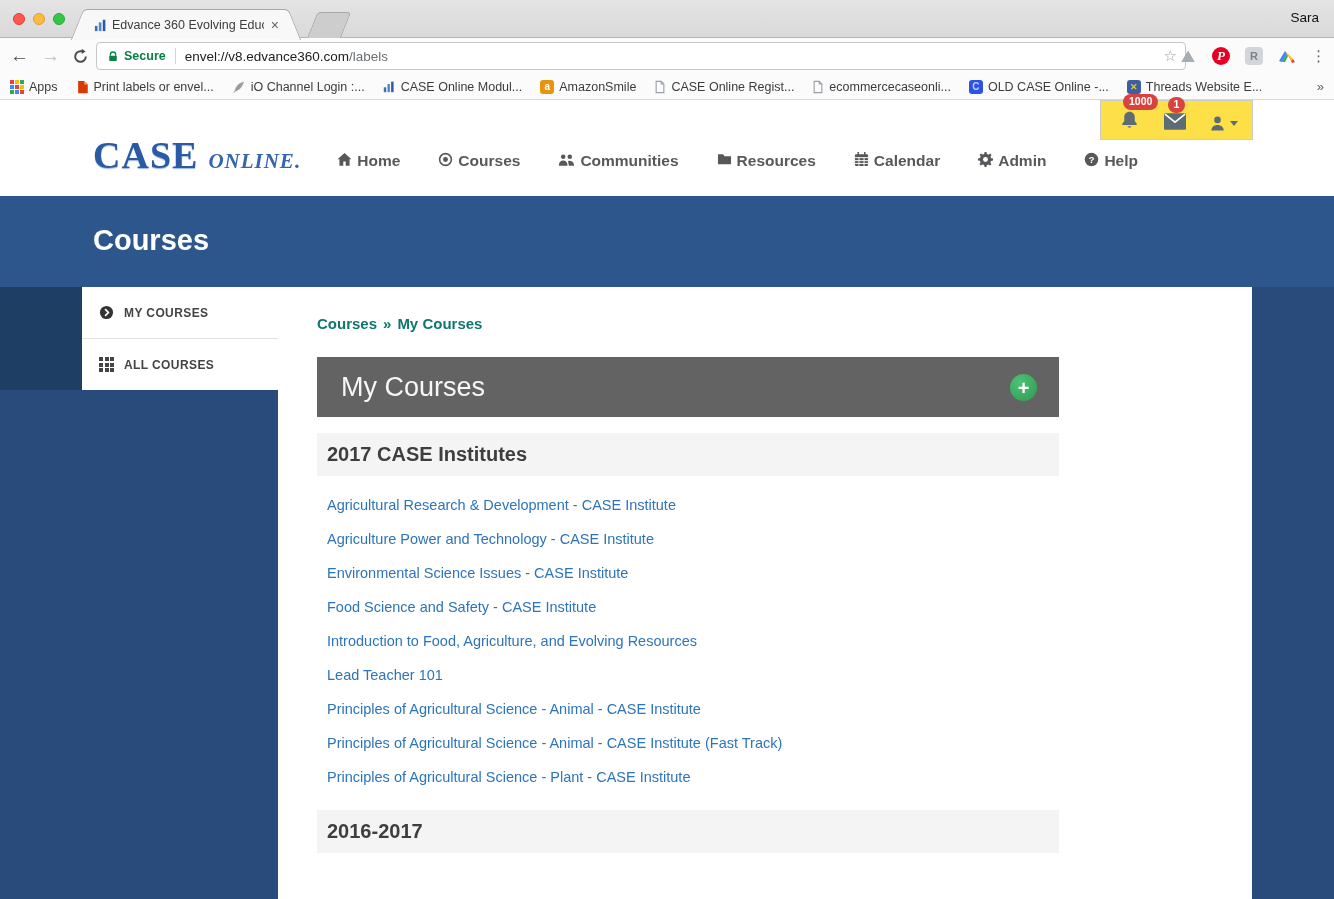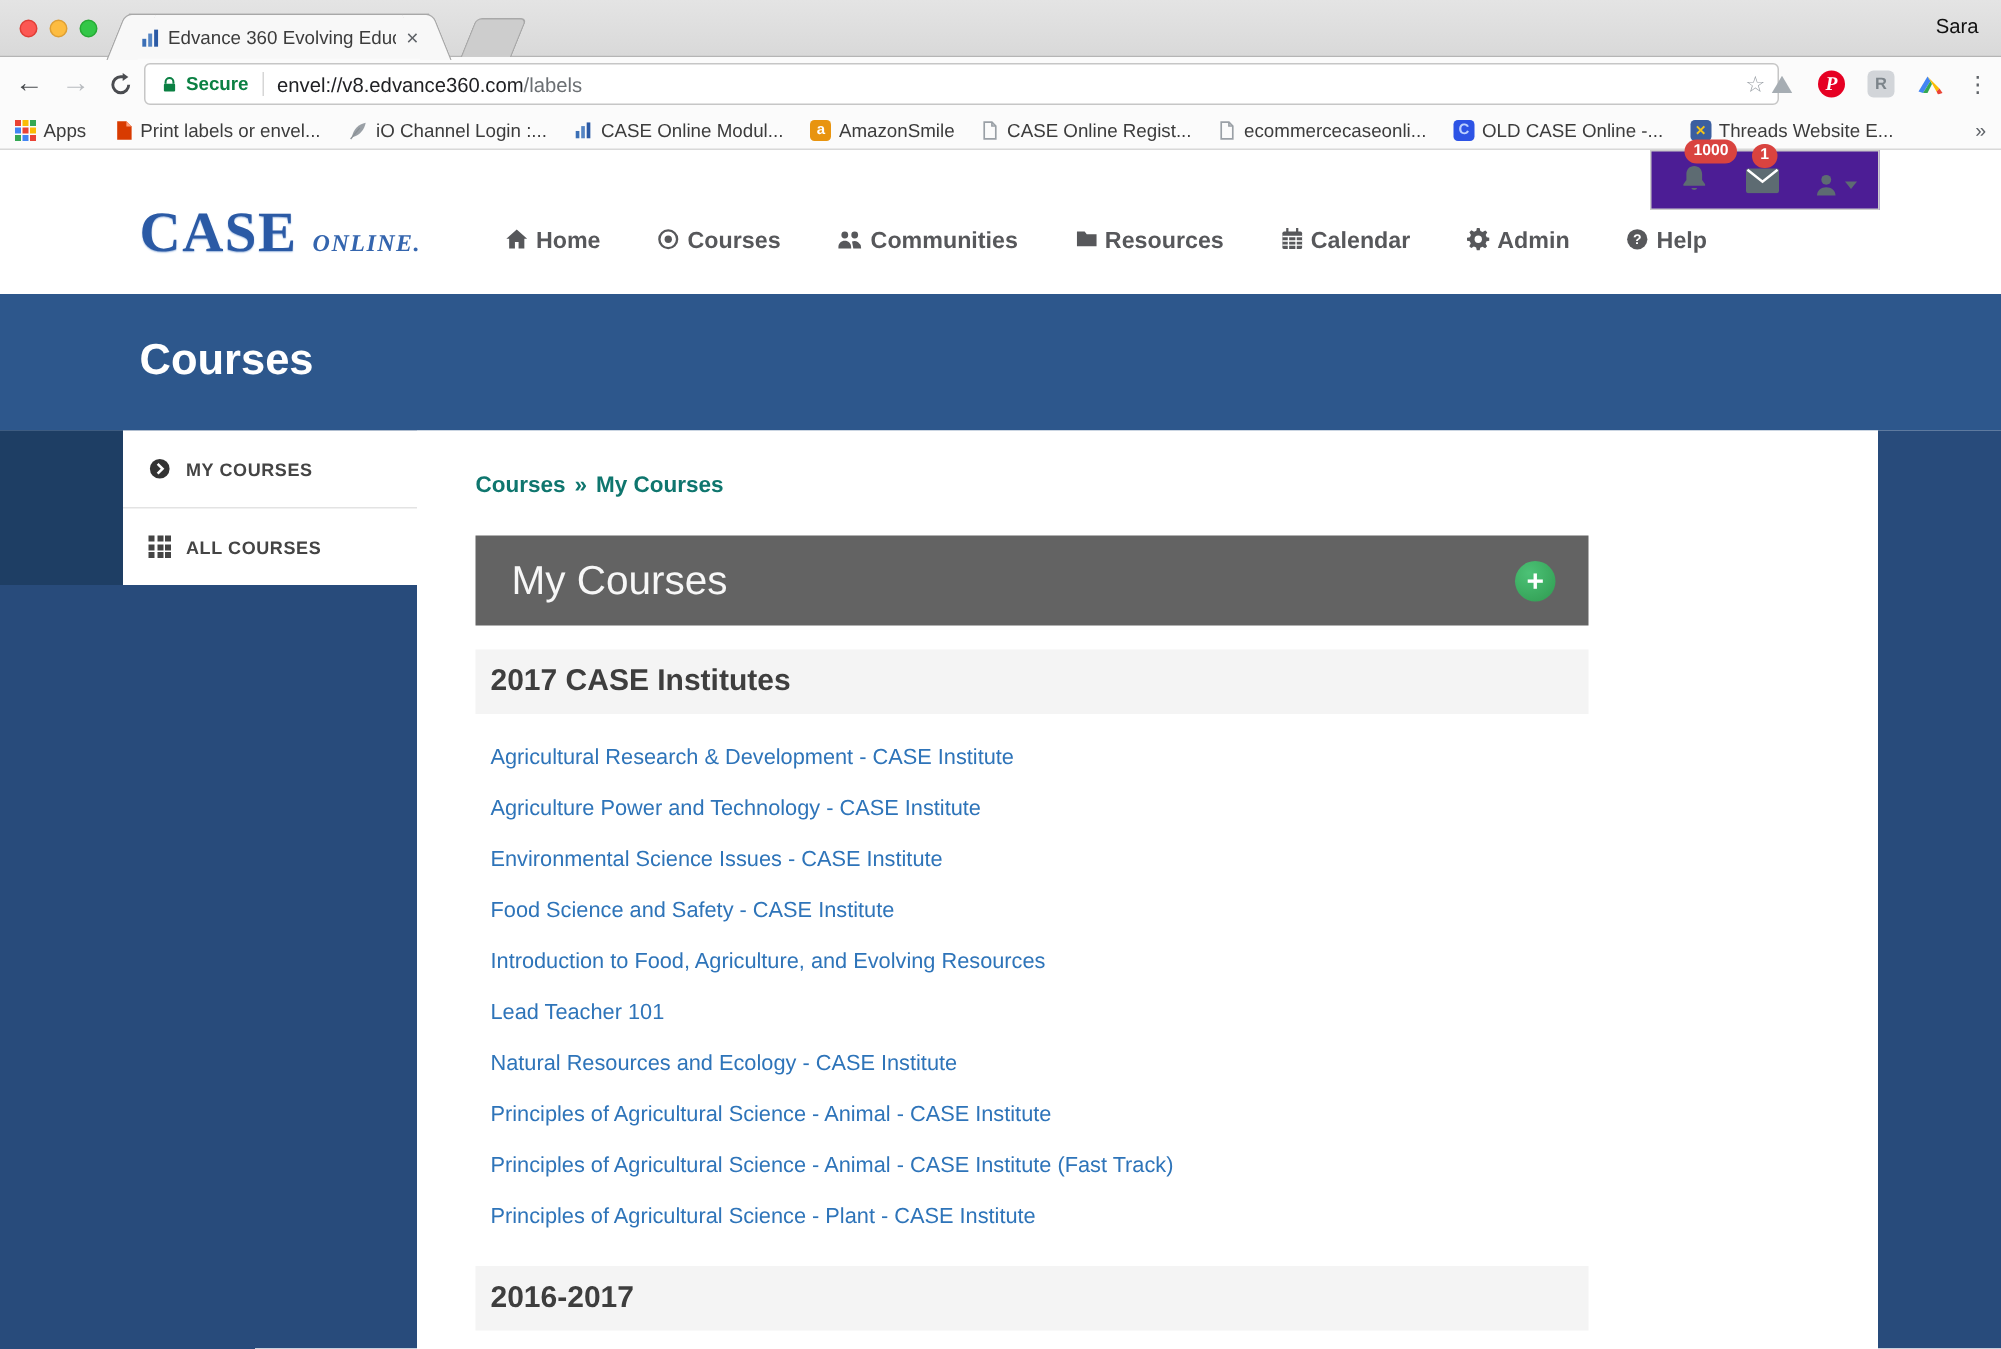--- a/index.html
+++ b/index.html
@@ -63,27 +63,27 @@
     font-weight:bold; font-size:9px; display:flex; align-items:center; justify-content:center; }
 
   
   .page { position:absolute; top:100px; left:0; right:0; bottom:0; background:#fff; }
 
   .site-header { position:absolute; top:0; left:0; right:0; height:96px; background:#fff; }
   .logo { position:absolute; left:93px; top:36px; display:flex; align-items:baseline; }
   .logo-primary { font-family:"Liberation Serif", serif; font-weight:bold; font-size:38px;
     color:#2b5aa5; letter-spacing:1px; line-height:1; text-shadow:0 1px 1px #9db7dd; }
   .logo-secondary { font-family:"Liberation Serif", serif; font-style:italic; font-weight:bold;
-    font-size:16px; color:#3465ae; margin-left:10px; letter-spacing:1px; }
+    font-size:21px; color:#3465ae; margin-left:10px; letter-spacing:1px; }
   .site-nav { position:absolute; right:196px; top:52px; display:flex; gap:38px; }
   .nav-item { display:flex; align-items:flex-start; gap:5px; font-size:15.5px; font-weight:bold;
     color:#57585b; text-decoration:none; }
   .nav-item svg { flex:none; }
 
-  .notif-box { position:absolute; top:0; right:81px; width:153px; height:40px; background:#4c1d95;
+  .notif-box { position:absolute; top:0; right:81px; width:153px; height:40px; background:#fde047;
     border:1px solid #ccc; display:flex; align-items:flex-end; justify-content:space-between; padding:0 14px 5px 18px; }
   .notif { position:relative; }
   .badge { position:absolute; top:-16px; left:4px; background:#d9433f; color:#fff; font-size:10.5px;
     font-weight:bold; border-radius:8px; padding:2px 6px; line-height:1.1; }
   .person-wrap { display:flex; align-items:center; gap:4px; padding-bottom:2px; }
   .caret-down { width:0; height:0; border-left:4px solid transparent; border-right:4px solid transparent;
     border-top:5px solid #5d6b72; }
 
   .banner { position:absolute; top:96px; left:0; right:0; height:91px; background:#2d578c; }
   .banner-title { position:absolute; left:93px; top:28px; color:#fff; font-size:29px; font-weight:bold; }
@@ -394,23 +394,20 @@
             <div class="course-row">
                 <a class="course-link">Food Science and Safety - CASE Institute</a>
               </div>
             <div class="course-row">
                 <a class="course-link">Introduction to Food, Agriculture, and Evolving Resources</a>
               </div>
             <div class="course-row">
                 <a class="course-link">Lead Teacher 101</a>
               </div>
             <div class="course-row">
-                <a class="course-link">Natural Resources and Ecology - CASE Institute</a>
-              </div>
-            <div class="course-row">
                 <a class="course-link">Principles of Agricultural Science - Animal - CASE Institute</a>
               </div>
             <div class="course-row">
                 <a class="course-link">Principles of Agricultural Science - Animal - CASE Institute (Fast Track)</a>
               </div>
             <div class="course-row">
                 <a class="course-link">Principles of Agricultural Science - Plant - CASE Institute</a>
               </div>
           </div>
 

